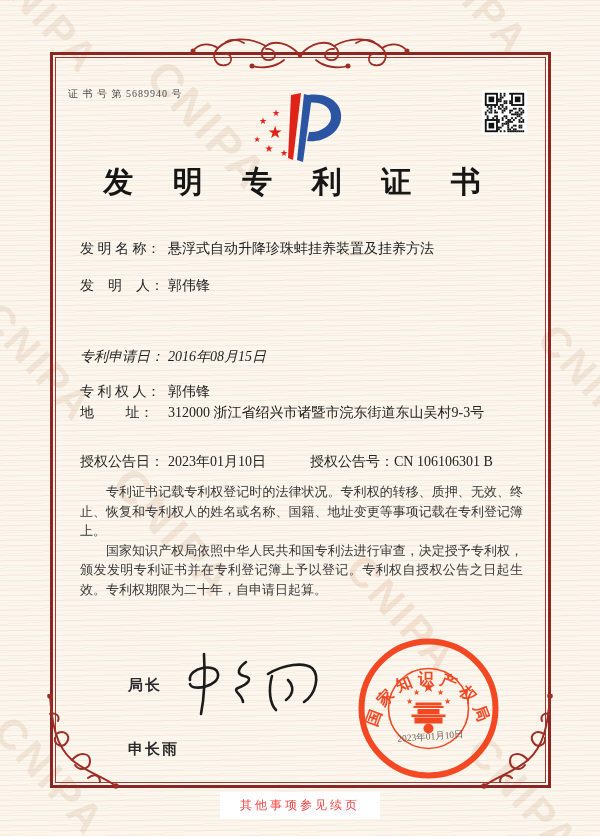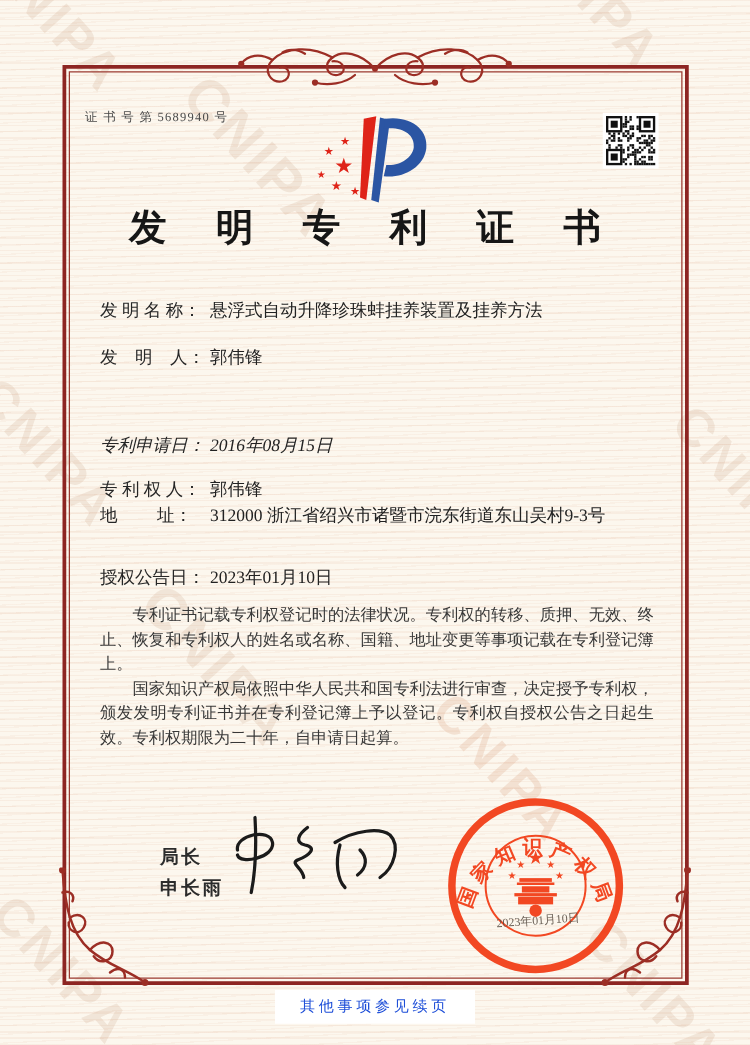--- a/index.html
+++ b/index.html
@@ -60,21 +60,21 @@
   .sig{position:absolute;z-index:2;left:180px;top:650px;}
   .seal{position:absolute;z-index:3;left:356px;top:636px;}
   .pagenum{
     position:absolute;z-index:2;left:0;right:0;top:755px;
     text-align:center;font-size:12px;letter-spacing:2px;color:#333;
   }
   .footnote{
     position:absolute;z-index:2;left:50%;top:792px;
     transform:translateX(-50%);
     background:#ffffff;padding:5px 20px;
-    font-size:12px;letter-spacing:3px;color:#1d4ed8;white-space:nowrap;
+    font-size:12px;letter-spacing:3px;color:#ef4444;white-space:nowrap;
   }
 </style>
 </head>
 <body>
 
 <div class="page">
 
   <div class="wm" style="left:-28px;top:-10px;">CNIPA</div>
   <div class="wm" style="left:402px;top:-28px;">CNIPA</div>
   <div class="wm" style="left:130px;top:98px;font-size:46px;">CNIPA</div>
@@ -297,29 +297,30 @@
     <span class="lbl">专利申请日：</span><span class="val">2016年08月15日</span>
   </div>
   <div class="row" style="top:383px;">
     <span class="lbl">专 利 权 人：</span><span class="val">郭伟锋</span>
   </div>
   <div class="row" style="top:404px;">
     <span class="lbl">地　　 址：</span><span class="val">312000 浙江省绍兴市诸暨市浣东街道东山吴村9-3号</span>
   </div>
   <div class="row" style="top:453px;">
     <span><span class="lbl">授权公告日：</span><span class="val">2023年01月10日</span></span>
+    <span class="grp2"><span>授权公告号：</span><span class="val">CN 106106301 B</span></span>
   </div>
 
   <div class="paras">
     <p>专利证书记载专利权登记时的法律状况。专利权的转移、质押、无效、终止、恢复和专利权人的姓名或名称、国籍、地址变更等事项记载在专利登记簿上。</p>
     <p>国家知识产权局依照中华人民共和国专利法进行审查，决定授予专利权，颁发发明专利证书并在专利登记簿上予以登记。专利权自授权公告之日起生效。专利权期限为二十年，自申请日起算。</p>
   </div>
 
   <div class="signer" style="top:676px;">局长</div>
-  <div class="signer" style="top:701px;">申长雨</div>
+  <div class="signer" style="top:740px;">申长雨</div>
 
   <svg class="sig" width="140" height="68" viewBox="0 0 140 68">
     <g stroke="#1b1b1b" fill="none" stroke-width="2.6" stroke-linecap="round">
       <path d="M24,4 C25,22 25,44 21,64"></path>
       <path d="M10,30 C8,18 36,12 38,24 C40,36 12,42 10,34"></path>
       <path d="M66,12 C58,18 56,24 64,26 C74,28 68,34 58,38 C52,41 62,44 63,52"></path>
       <path d="M92,26 C88,40 90,54 96,60"></path>
       <path d="M88,24 C104,14 124,12 132,18 C140,26 136,44 124,52"></path>
       <path d="M108,30 C114,36 114,44 106,50"></path>
     </g>

